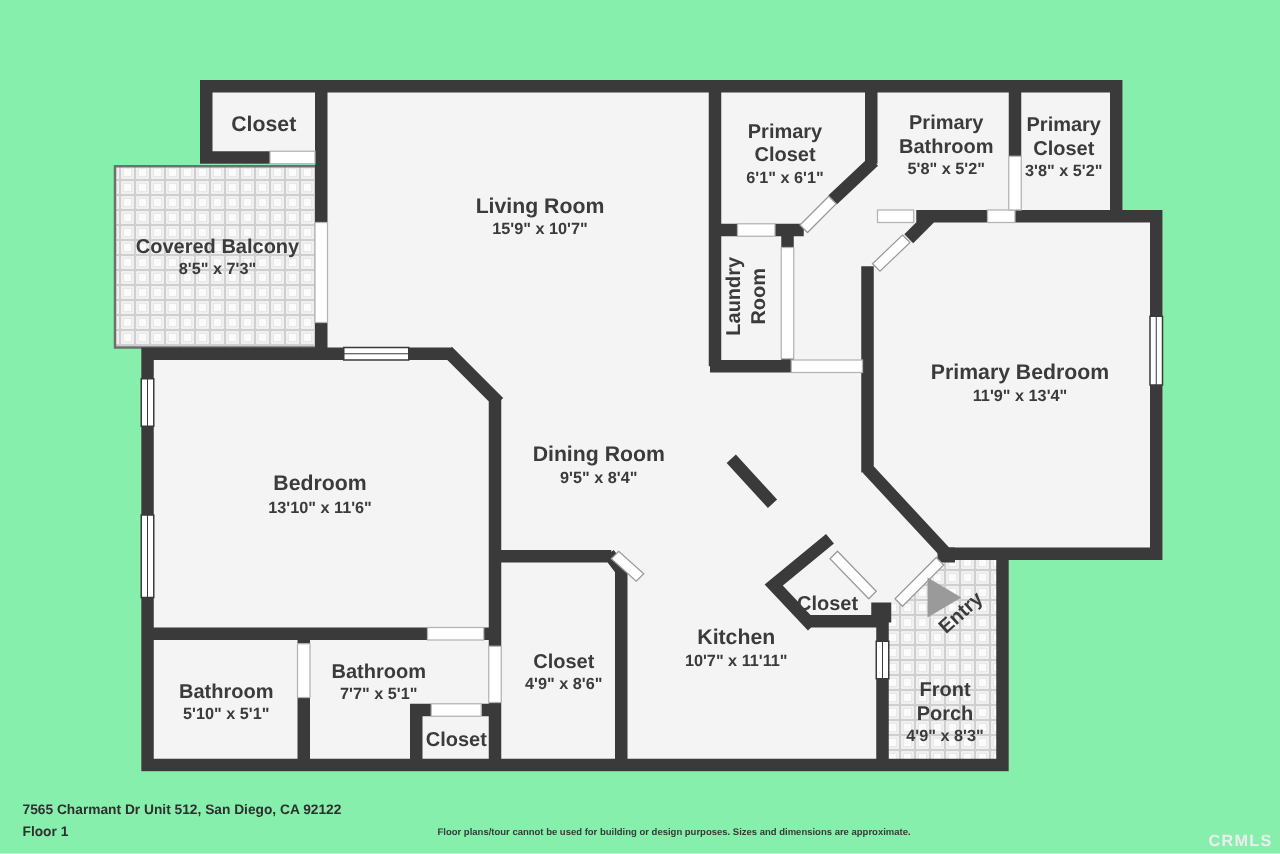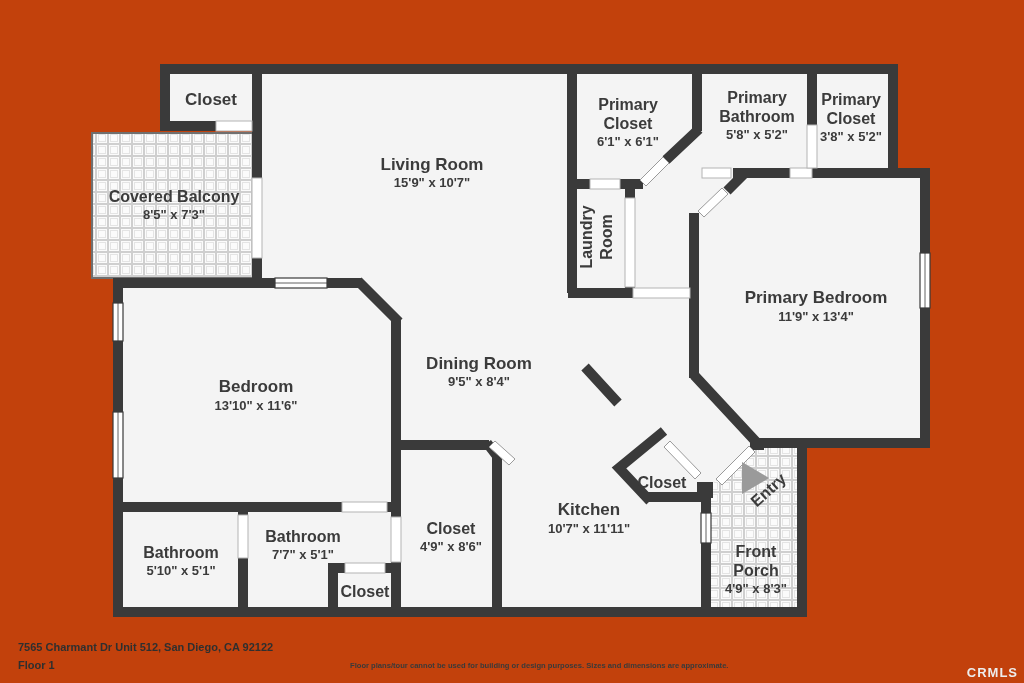--- a/index.html
+++ b/index.html
@@ -1,16 +1,16 @@
 <!DOCTYPE html>
 <html><head>
 <meta charset="utf-8">
 <style>
   html,body{margin:0;padding:0;background:#ffffff;}
-  .page{width:1024px;height:683px;position:relative;background:#c2410c;overflow:hidden;}
+  .page{width:1024px;height:683px;position:relative;background:#86efac;overflow:hidden;}
   svg{display:block;}
   svg text{font-family:"Liberation Sans",sans-serif;fill:#3b3b3b;font-weight:700;}
   .rn{font-size:17px;}
   .rn2{font-size:16px;}
   .rd{font-size:13px;}
   .addr{font-size:11px;fill:#2f2f2f;}
   .disc{font-size:7.6px;fill:#3a3a3a;}
   .wm{font-size:13px;fill:#ededed;letter-spacing:1px;}
 </style>
 </head>

